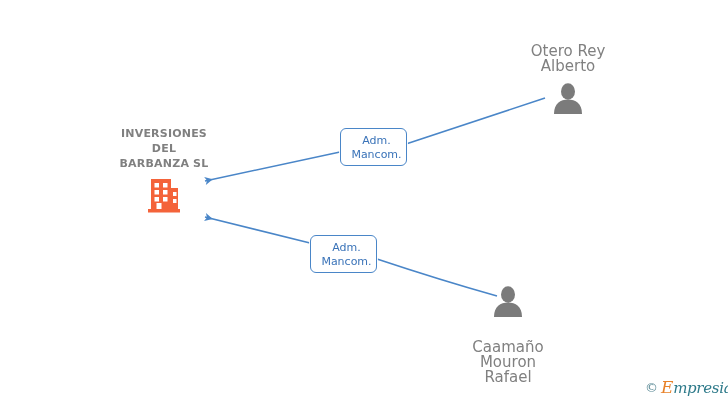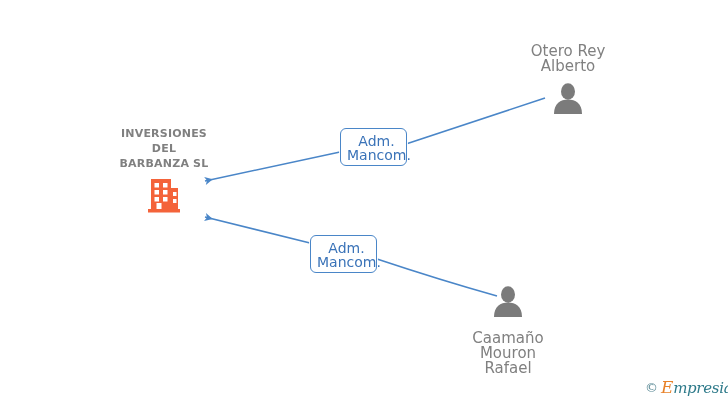--- a/index.html
+++ b/index.html
@@ -70,32 +70,32 @@
   }
   #person-top {
     left: 493px;
     top: 44px;
   }
   #person-top .person-icon { margin-top: 8px; }
   #person-bottom {
     left: 433px;
     top: 285px;
   }
-  #person-bottom .person-name { margin-top: 14px; }
+  #person-bottom .person-name { margin-top: 23px; }
 
   
   .rel-box {
     position: absolute;
     box-sizing: border-box;
     border: 1px solid #4a86c8;
     border-radius: 6px;
     background: #ffffff;
     color: #3a73b8;
     font-family: "DejaVu Sans", sans-serif;
-    font-size: 14px;
+    font-size: 11px;
     line-height: 14px;
     text-align: center;
     padding-top: 5px;
     white-space: pre-line;
     box-shadow: 0 0 0 1px rgba(255,255,255,0.9);
     padding-left: 6px;
   }
   #rel-box-1 {
     left: 340px;
     top: 128px;

